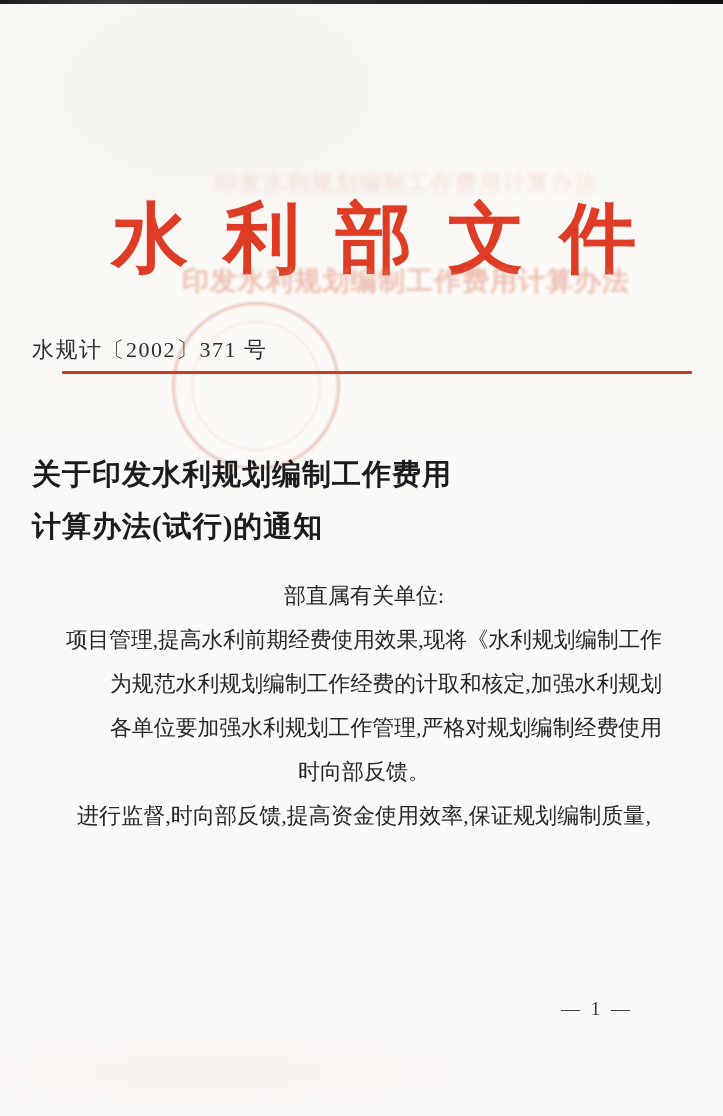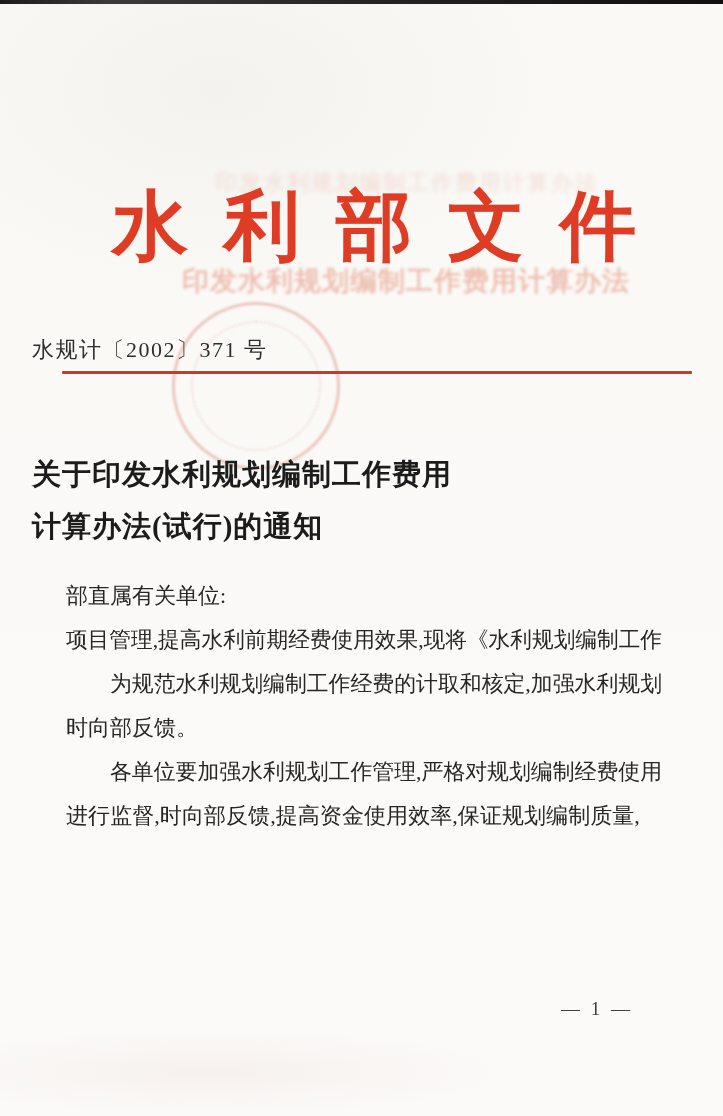--- a/index.html
+++ b/index.html
@@ -19,21 +19,21 @@
     background:linear-gradient(90deg,#1c1c1c,#3a3a3a 15%,#222 55%,#101010);
   }
   
   .ghost{
     position:absolute;white-space:nowrap;font-weight:bold;
     color:#e07a60;pointer-events:none;
   }
   .ghost-top{left:215px;top:168px;font-size:22px;opacity:.16;filter:blur(2px);letter-spacing:2px;}
   .ghost-mid{left:182px;top:263px;font-size:27px;opacity:.45;filter:blur(1.6px);letter-spacing:1px;}
   .letterhead{
-    position:absolute;left:112px;top:186px;
+    position:absolute;left:112px;top:198px;
     font-size:76px;line-height:80px;font-weight:bold;
     color:#de3c25;letter-spacing:36px;white-space:nowrap;
     text-shadow:0 0 1px rgba(222,60,37,.4);
   }
   .seal{
     position:absolute;left:172px;top:302px;width:168px;height:168px;
     border:3px solid rgba(205,85,64,.30);border-radius:50%;
     filter:blur(1.1px);box-sizing:border-box;
   }
   .seal-inner{
@@ -48,21 +48,21 @@
     position:absolute;left:62px;top:371px;width:630px;height:3px;
     background:#cc3a26;border-radius:1px;
   }
   .doc-title{
     position:absolute;left:32px;top:448px;width:690px;
     text-align:left;font-size:29px;line-height:52px;
     font-weight:bold;color:#1c1c1c;letter-spacing:1px;
   }
   .body-block{
     position:absolute;left:66px;top:574px;width:596px;
-    font-size:22px;color:#262626;
+    font-size:22px;color:#262626;text-align:center;
   }
   .jline{height:44px;line-height:44px;white-space:nowrap;overflow:visible;}
   .jline span{display:inline-block;line-height:44px;}
   .jline.indent{padding-left:44px;}
   .page-number{
     position:absolute;left:527px;top:998px;width:140px;
     text-align:center;font-size:19px;letter-spacing:3px;color:#3a3a3a;
     font-family:"Liberation Serif","DejaVu Serif",serif;
   }
 </style>
@@ -95,25 +95,25 @@
   <div class="body-block">
     <div class="jline">
       <span>部直属有关单位:</span>
     </div>
     <div class="jline fill">
       <span style="transform-origin: left center; transform: scaleX(0.985124);">项目管理,提高水利前期经费使用效果,现将《水利规划编制工作</span>
     </div>
     <div class="jline indent fill">
       <span style="transform-origin: left center; transform: scaleX(0.993699);">为规范水利规划编制工作经费的计取和核定,加强水利规划</span>
     </div>
+    <div class="jline indent fill">
+      <span style="transform-origin: left center; transform: scaleX(0.993699);">各单位要加强水利规划工作管理,严格对规划编制经费使用</span>
+    </div>
     <div class="jline">
       <span>时向部反馈。</span>
-    </div>
-    <div class="jline indent fill">
-      <span style="transform-origin: left center; transform: scaleX(0.993699);">各单位要加强水利规划工作管理,严格对规划编制经费使用</span>
     </div>
     <div class="jline fill">
       <span style="letter-spacing: 0.0666667px;">进行监督,时向部反馈,提高资金使用效率,保证规划编制质量,</span>
     </div>
   </div>
 
   <div class="page-number">— 1 —</div>
 
 </div>
 

